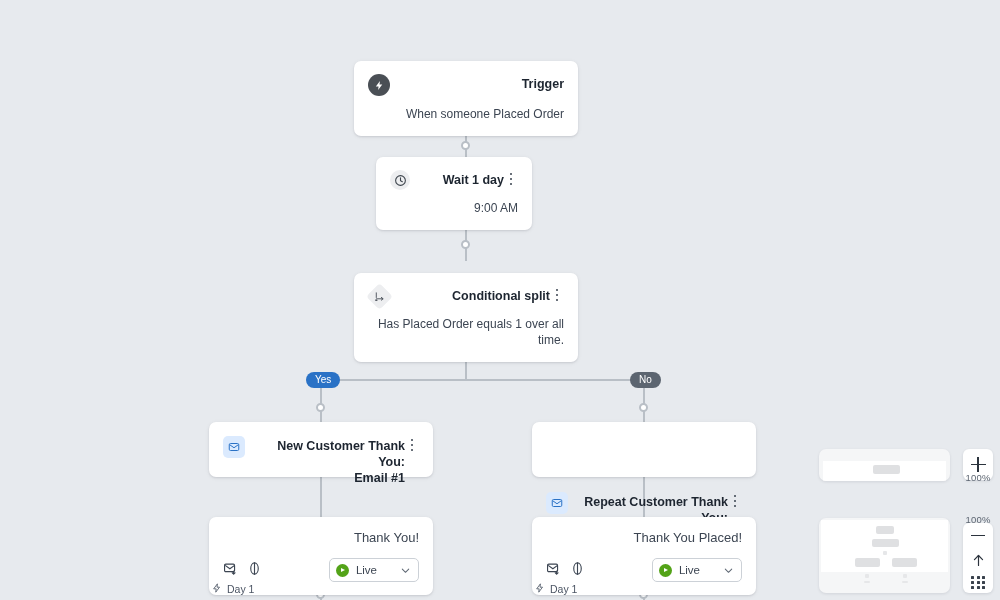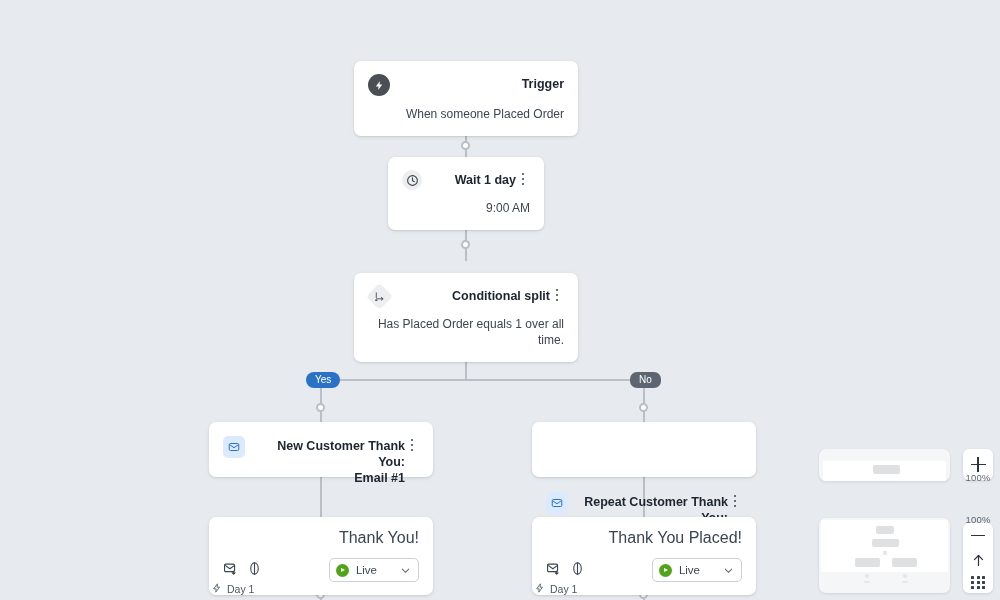--- a/index.html
+++ b/index.html
@@ -105,25 +105,25 @@
     height: 16px;
     border-radius: 9px;
     color: #fff;
     font-size: 10px;
     line-height: 16px;
     text-align: center;
     padding: 0 9px;
     font-family: "Liberation Sans", sans-serif;
   }
   .pill-yes { background: #2a72c6; }
-  .pill-no  { background: #5c6570; border-radius: 7px; }
+  .pill-no  { background: #5c6570; }
 
   
   .prev-title {
-    font-size: 16px;
+    font-size: 13px;
     color: #3c4552;
     padding: 13px 14px 0 14px;
     line-height: 16px;
   }
   .prev-foot {
     display: flex;
     align-items: center;
     padding: 12px 14px 13px 14px;
   }
   .prev-icons { display: flex; align-items: center; gap: 9px; flex: 1; }
@@ -227,21 +227,21 @@
       <span class="ico-circle-dark">
         <svg width="11" height="11" viewBox="0 0 24 24" fill="#fff">
             <path d="M13 2 4 14h6l-1 8 9-12h-6l1-8z"></path>
           </svg>
       </span>
       <span class="card-title">Trigger</span>
     </div>
     <div class="card-body">When someone Placed Order</div>
   </div>
 
-  <div class="card" style="left:388px; top:157px; width:156px;">
+  <div class="card" style="left:376px; top:157px; width:156px;">
     <div class="card-head">
       <span class="ico-circle-gray">
         <svg width="13" height="13" viewBox="0 0 24 24" fill="none" stroke="#3d444c" stroke-width="2">
           <circle cx="12" cy="12" r="9"></circle>
             <path d="M12 7v5.2l3.4 2" stroke-linecap="round"></path>
         </svg>
       </span>
       <span class="card-title">Wait 1 day</span>
       <span class="kebab">
           <i></i>

